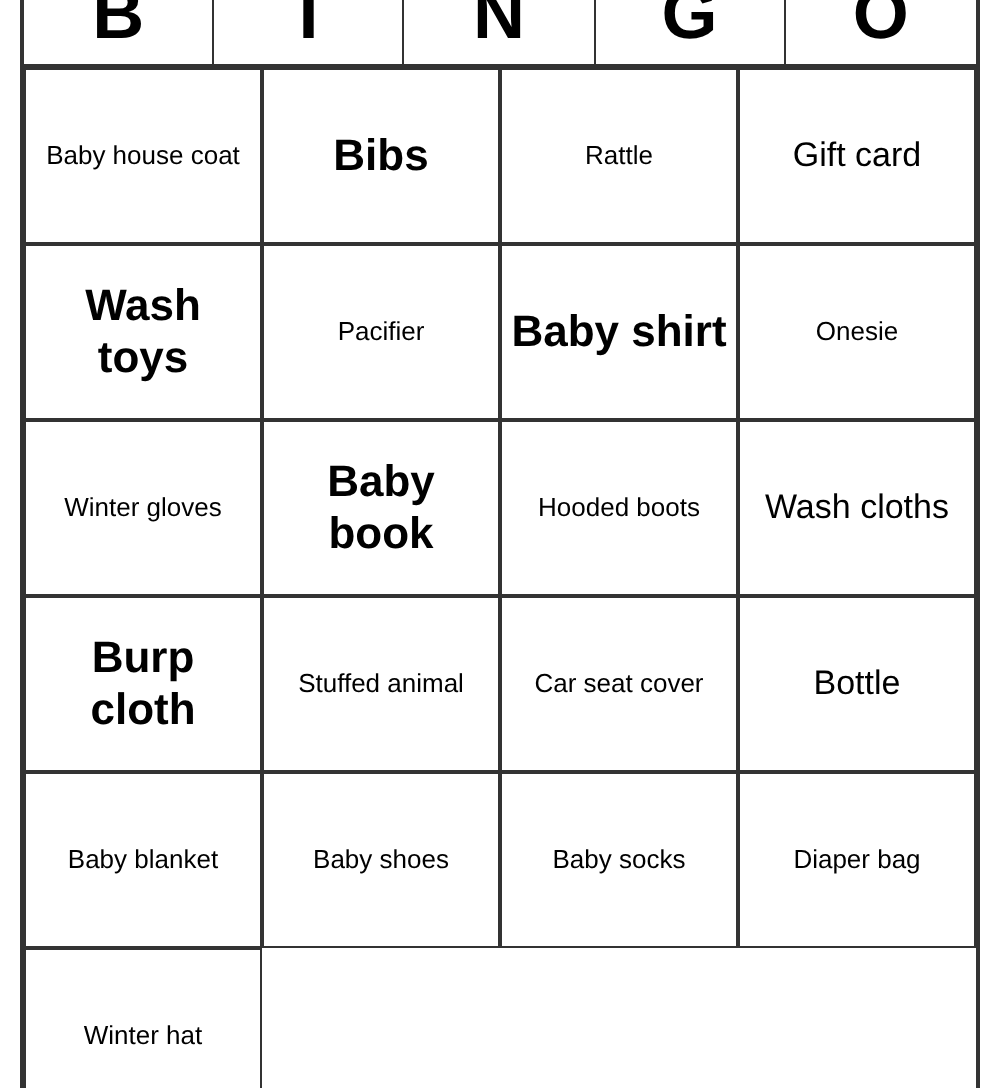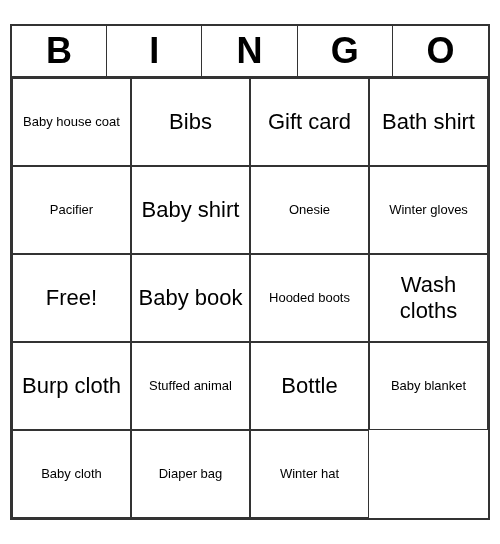--- a/index.html
+++ b/index.html
@@ -49,91 +49,97 @@
       justify-content: center;
       height: 88px;
       padding: 4px;
       line-height: 1.2;
     }
     .bingo-cell span {
       display: block;
     }
     .bingo-cell.large-text span {
       font-size: 22px;
-      font-weight: normal;
+      font-weight: bold;
     }
     .bingo-cell.normal-text span {
       font-size: 13px;
     }
     .bingo-cell.medium-text span {
-      font-size: 22px;
+      font-size: 17px;
     }
   </style>
 </head>
 <body>
 
 <div class="bingo-card">
   <div class="bingo-header">
   <div class="bingo-header-cell">B</div>
       <div class="bingo-header-cell">I</div>
       <div class="bingo-header-cell">N</div>
       <div class="bingo-header-cell">G</div>
       <div class="bingo-header-cell">O</div>
     </div>
   <div class="bingo-grid">
   <div class="bingo-cell normal-text">
         <span>Baby house coat</span>
       </div>
       <div class="bingo-cell large-text">
         <span>Bibs</span>
       </div>
+      <div class="bingo-cell normal-text">
+        <span>Rattle</span>
+      </div>
       <div class="bingo-cell medium-text">
         <span>Gift card</span>
       </div>
       <div class="bingo-cell large-text">
-        <span>Bath shirt</span>
+        <span>Wash toys</span>
       </div>
       <div class="bingo-cell normal-text">
         <span>Pacifier</span>
       </div>
       <div class="bingo-cell large-text">
         <span>Baby shirt</span>
       </div>
       <div class="bingo-cell normal-text">
         <span>Onesie</span>
       </div>
       <div class="bingo-cell normal-text">
         <span>Winter gloves</span>
-      </div>
-      <div class="bingo-cell large-text">
-        <span>Free!</span>
       </div>
       <div class="bingo-cell large-text">
         <span>Baby book</span>
       </div>
       <div class="bingo-cell normal-text">
         <span>Hooded boots</span>
       </div>
       <div class="bingo-cell medium-text">
         <span>Wash cloths</span>
       </div>
       <div class="bingo-cell large-text">
         <span>Burp cloth</span>
       </div>
       <div class="bingo-cell normal-text">
         <span>Stuffed animal</span>
       </div>
+      <div class="bingo-cell normal-text">
+        <span>Car seat cover</span>
+      </div>
       <div class="bingo-cell medium-text">
         <span>Bottle</span>
       </div>
       <div class="bingo-cell normal-text">
         <span>Baby blanket</span>
       </div>
       <div class="bingo-cell normal-text">
-        <span>Baby cloth</span>
+        <span>Baby shoes</span>
+      </div>
+      <div class="bingo-cell normal-text">
+        <span>Baby socks</span>
       </div>
       <div class="bingo-cell normal-text">
         <span>Diaper bag</span>
       </div>
       <div class="bingo-cell normal-text">
         <span>Winter hat</span>
       </div>
     </div>
 </div>
 

